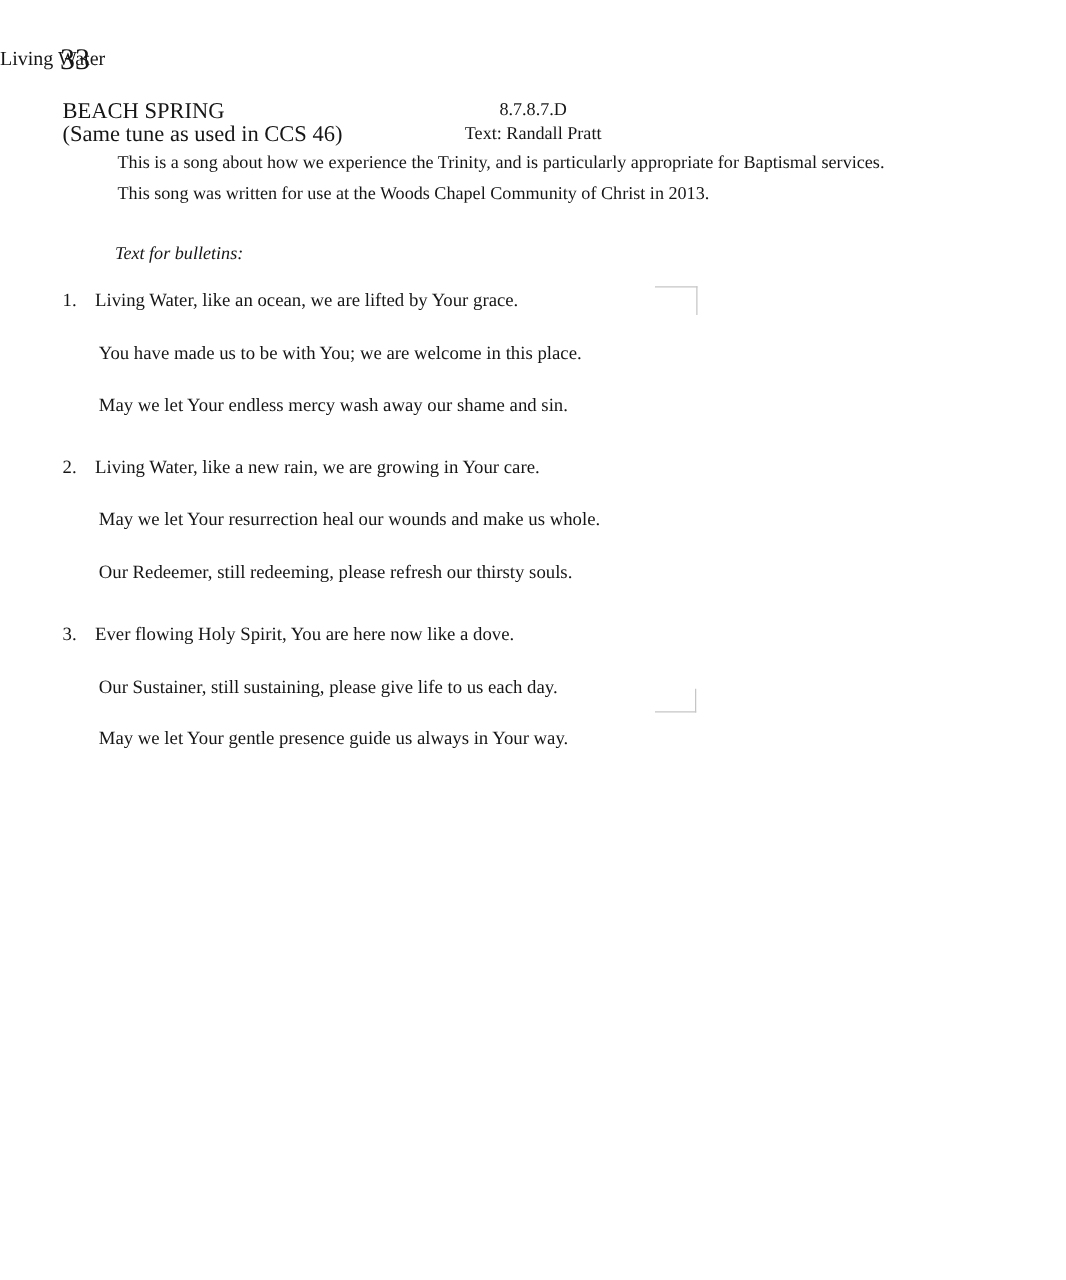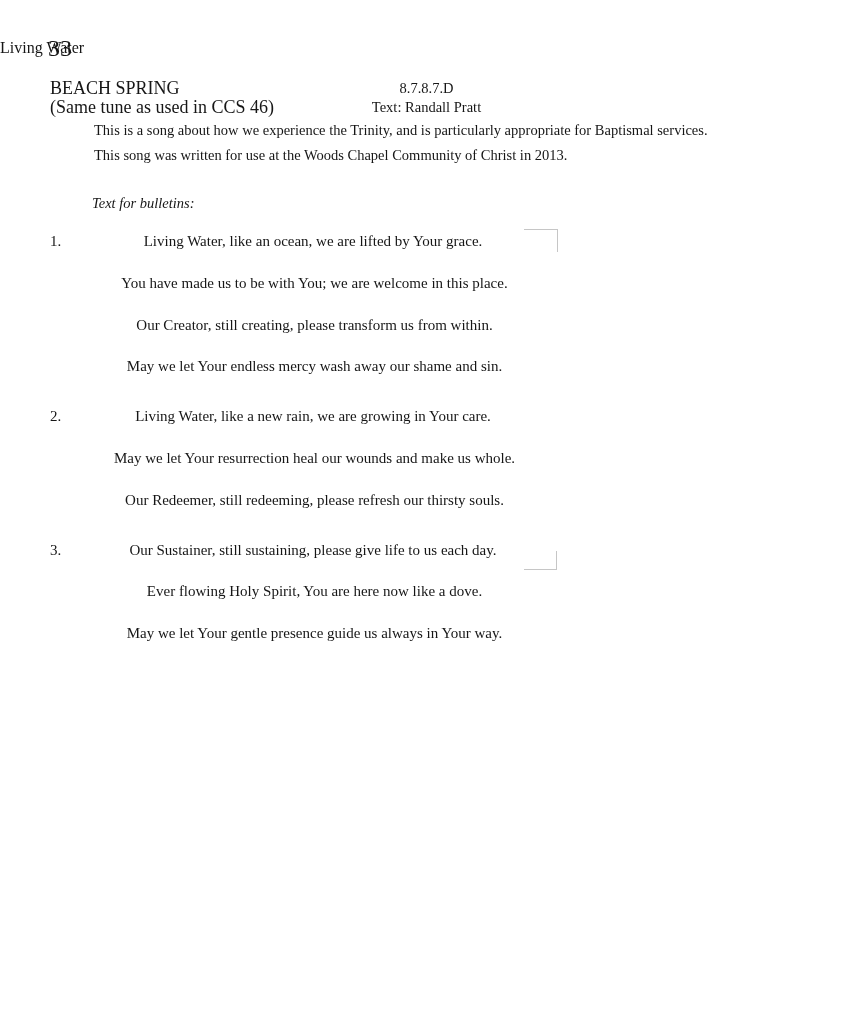--- a/index.html
+++ b/index.html
@@ -83,21 +83,20 @@
     margin-bottom: 28px;
     line-height: 21.8px;
   }
   .verse-number {
     position: absolute;
     left: 0;
     top: 0;
   }
   .verse-line {
     display: block;
-    text-align: center;
   }
   .verse-line + .verse-line {
     padding-left: 3px;
     margin-top: 20px;
   }
   .frame-corner {
     position: absolute;
   }
   .frame-corner.top-right {
     left: 524px;
@@ -143,33 +142,32 @@
 
   <div class="frame-corner top-right"></div>
   <div class="frame-corner bottom-right"></div>
 
   <div class="verses">
 
     <div class="verse">
       <span class="verse-number">1.</span>
       <span class="verse-line">Living Water, like an ocean, we are lifted by Your grace.</span>
       <span class="verse-line">You have made us to be with You; we are welcome in this place.</span>
-      <span class="verse-line">Our Creator, still creating, please transform us from within.</span>
       <span class="verse-line">May we let Your endless mercy wash away our shame and sin.</span>
     </div>
 
     <div class="verse">
       <span class="verse-number">2.</span>
       <span class="verse-line">Living Water, like a new rain, we are growing in Your care.</span>
       <span class="verse-line">May we let Your resurrection heal our wounds and make us whole.</span>
       <span class="verse-line">Our Redeemer, still redeeming, please refresh our thirsty souls.</span>
     </div>
 
     <div class="verse">
       <span class="verse-number">3.</span>
+      <span class="verse-line">Ever flowing Holy Spirit, You are here now like a dove.</span>
       <span class="verse-line">Our Sustainer, still sustaining, please give life to us each day.</span>
-      <span class="verse-line">Ever flowing Holy Spirit, You are here now like a dove.</span>
       <span class="verse-line">May we let Your gentle presence guide us always in Your way.</span>
     </div>
 
   </div>
 
 </div>
 
 </body></html>

